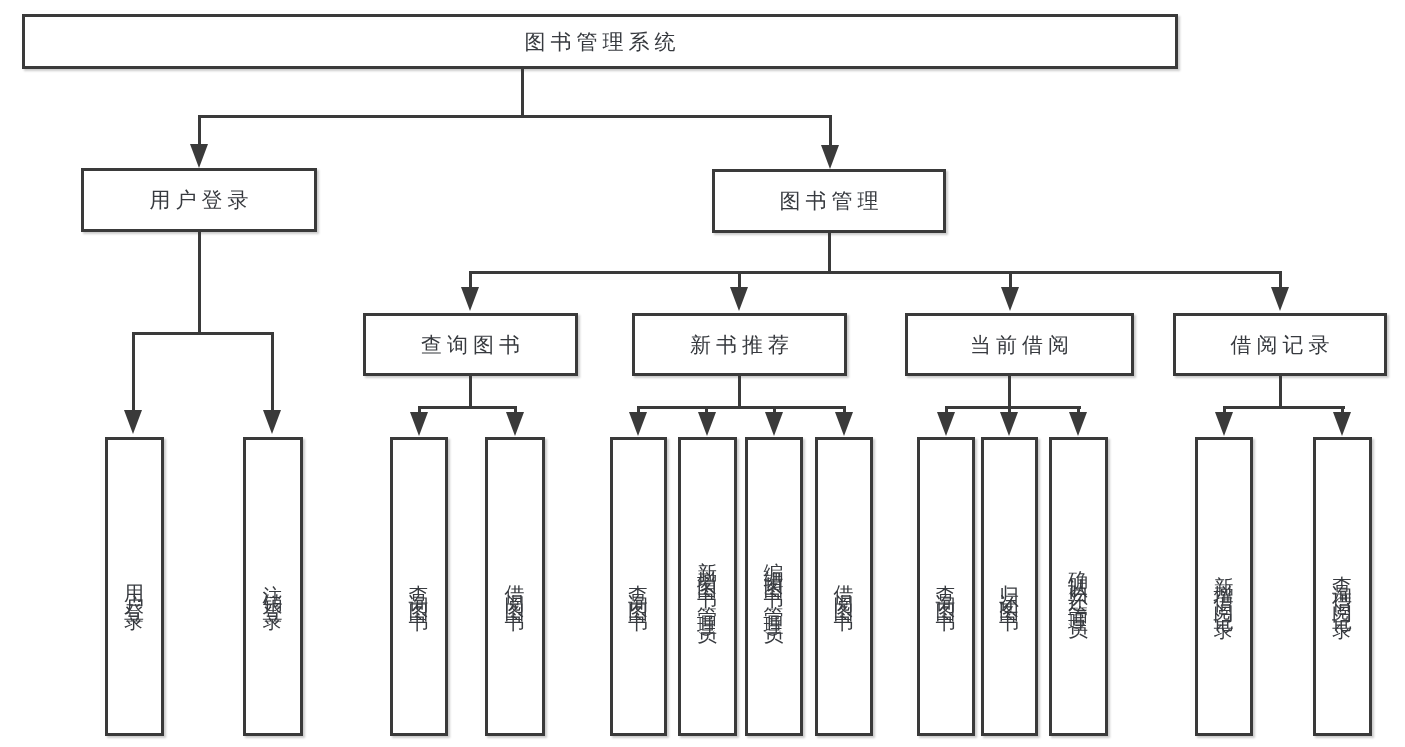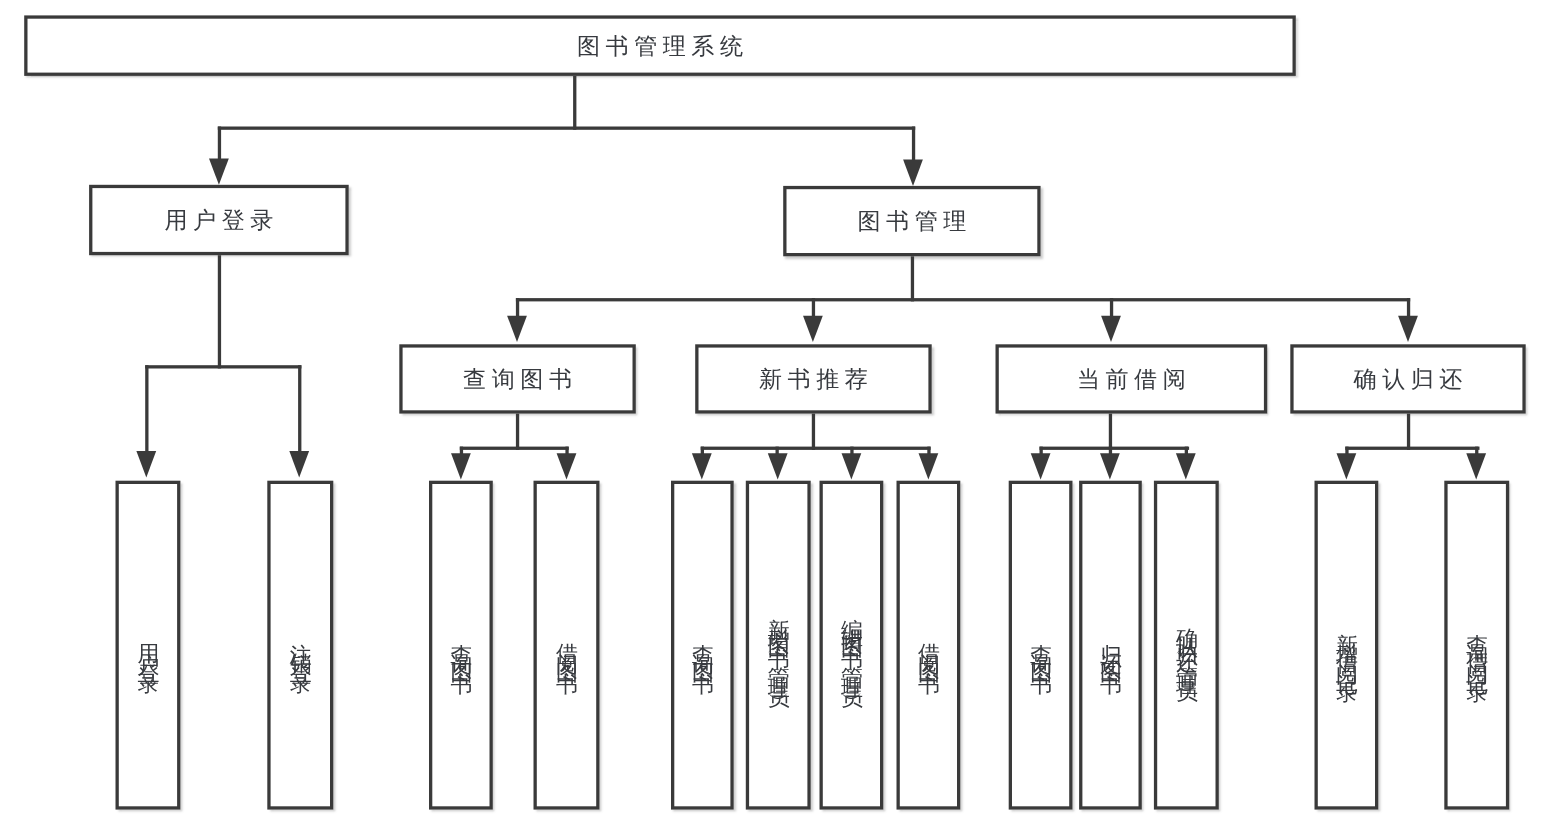--- a/index.html
+++ b/index.html
@@ -89,22 +89,22 @@
   <div class="arr" style="left:461px;top:287px;"></div>
   <div class="vline" style="left:738px;top:271px;height:18px;"></div>
   <div class="arr" style="left:730px;top:287px;"></div>
   <div class="vline" style="left:1009px;top:271px;height:18px;"></div>
   <div class="arr" style="left:1001px;top:287px;"></div>
   <div class="vline" style="left:1279px;top:271px;height:18px;"></div>
   <div class="arr" style="left:1271px;top:287px;"></div>
 
   <div class="node" style="left:363px;top:313px;width:215px;height:63px;">查询图书</div>
   <div class="node" style="left:632px;top:313px;width:215px;height:63px;">新书推荐</div>
-  <div class="node" style="left:905px;top:313px;width:247px;height:63px;">当前借阅</div>
-  <div class="node" style="left:1173px;top:313px;width:214px;height:63px;">确认归还</div>
+  <div class="node" style="left:905px;top:313px;width:229px;height:63px;">当前借阅</div>
+  <div class="node" style="left:1173px;top:313px;width:214px;height:63px;">借阅记录</div>
 
   <div class="vline" style="left:469px;top:376px;height:33px;"></div>
   <div class="hline" style="left:418px;top:406px;width:99px;"></div>
   <div class="vline" style="left:418px;top:406px;height:10px;"></div>
   <div class="arr" style="left:410px;top:412px;"></div>
   <div class="vline" style="left:514px;top:406px;height:10px;"></div>
   <div class="arr" style="left:506px;top:412px;"></div>
 
   <div class="vline" style="left:738px;top:376px;height:33px;"></div>
   <div class="hline" style="left:637px;top:406px;width:209px;"></div>

